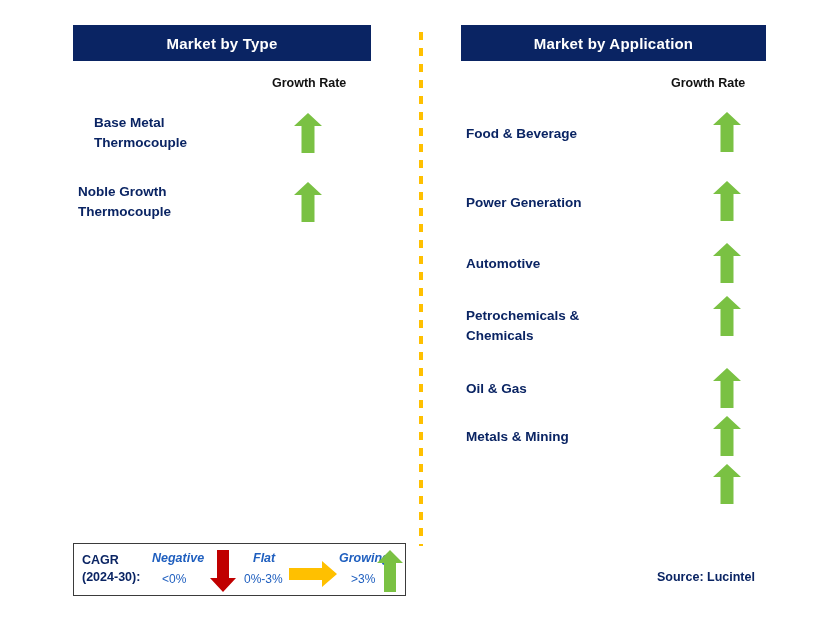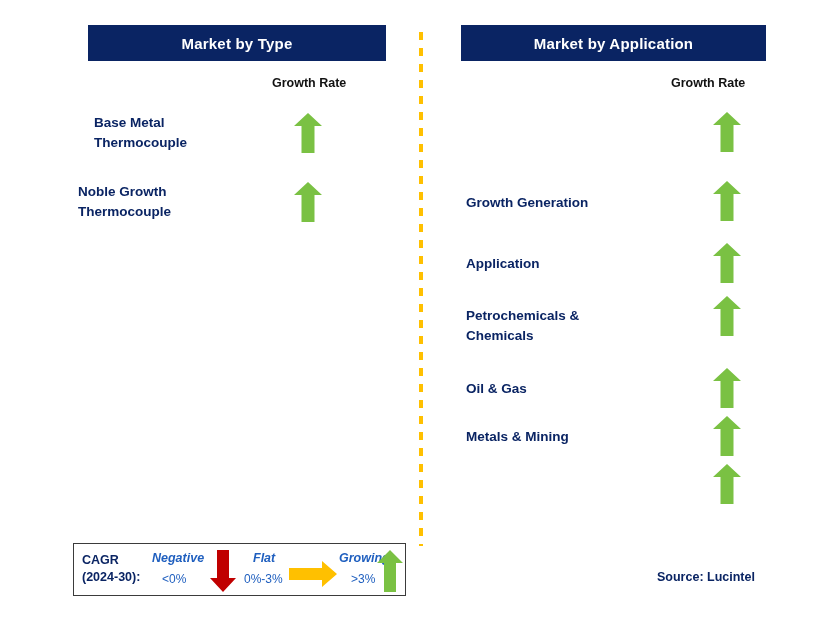--- a/index.html
+++ b/index.html
@@ -24,21 +24,21 @@
     height: 36px;
     background: #0A2463;
     color: #ffffff;
     font-size: 15px;
     font-weight: bold;
     display: flex;
     align-items: center;
     justify-content: center;
     letter-spacing: 0.2px;
   }
-  #header-type   { left: 88px;  top: 25px; width: 298px; }
+  #header-type   { left: 73px;  top: 25px; width: 298px; }
   #header-app    { left: 461px; top: 25px; width: 305px; }
 
   
   .growth-caption {
     position: absolute;
     font-size: 12.5px;
     font-weight: bold;
     color: #111111;
     white-space: nowrap;
   }
@@ -140,34 +140,35 @@
   </div>
 
   <div class="row-label" style="left:78px; top:182px; width:180px;">Noble Growth
 Thermocouple</div>
   <div class="arrow-cell" style="left:294px; top:182px;">
     <svg width="28" height="40" viewBox="0 0 28 40" aria-hidden="true">
       <path d="M14 0 L28 13 L20.5 13 L20.5 40 L7.5 40 L7.5 13 L0 13 Z" fill="#7AC143"></path>
     </svg>
   </div>
 
+  <div class="row-label" style="left:466px; top:124px; width:200px;">Food &amp; Beverage</div>
   <div class="arrow-cell" style="left:713px; top:112px;">
     <svg width="28" height="40" viewBox="0 0 28 40" aria-hidden="true">
       <path d="M14 0 L28 13 L20.5 13 L20.5 40 L7.5 40 L7.5 13 L0 13 Z" fill="#7AC143"></path>
     </svg>
   </div>
 
-  <div class="row-label" style="left:466px; top:193px; width:200px;">Growth Generation</div>
+  <div class="row-label" style="left:466px; top:193px; width:200px;">Power Generation</div>
   <div class="arrow-cell" style="left:713px; top:181px;">
     <svg width="28" height="40" viewBox="0 0 28 40" aria-hidden="true">
       <path d="M14 0 L28 13 L20.5 13 L20.5 40 L7.5 40 L7.5 13 L0 13 Z" fill="#7AC143"></path>
     </svg>
   </div>
 
-  <div class="row-label" style="left:466px; top:254px; width:200px;">Application</div>
+  <div class="row-label" style="left:466px; top:254px; width:200px;">Automotive</div>
   <div class="arrow-cell" style="left:713px; top:243px;">
     <svg width="28" height="40" viewBox="0 0 28 40" aria-hidden="true">
       <path d="M14 0 L28 13 L20.5 13 L20.5 40 L7.5 40 L7.5 13 L0 13 Z" fill="#7AC143"></path>
     </svg>
   </div>
 
   <div class="row-label" style="left:466px; top:306px; width:200px;">Petrochemicals &amp;
 Chemicals</div>
   <div class="arrow-cell" style="left:713px; top:296px;">
     <svg width="28" height="40" viewBox="0 0 28 40" aria-hidden="true">

